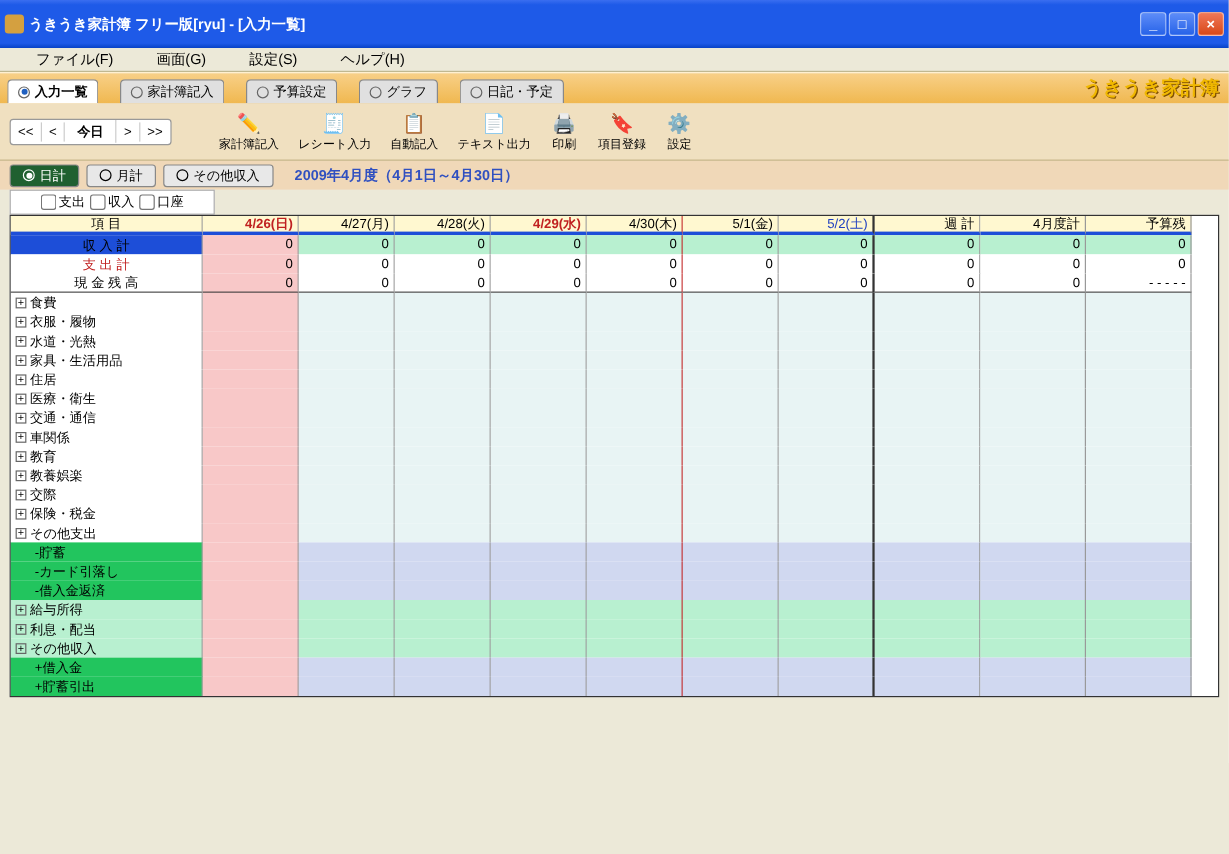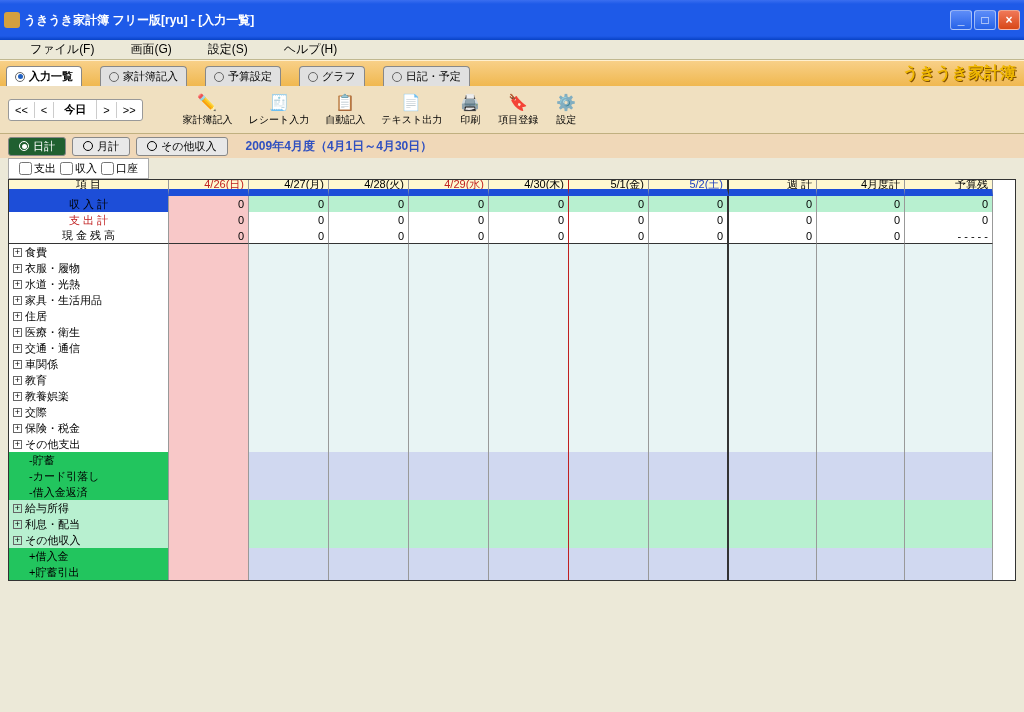--- a/index.html
+++ b/index.html
@@ -25,35 +25,35 @@
 .navbtns button:last-child { border-right: none; }
 .tbbtn { display: flex; flex-direction: column; align-items: center; cursor: pointer; padding: 2px 4px; }
 .tbbtn .ico { width: 24px; height: 20px; display: flex; align-items: center; justify-content: center; font-size: 16px; }
 .tbbtn .lbl { font-size: 10px; }
 .subbar { background: #f0d8b8; display: flex; align-items: center; padding: 4px 8px; gap: 6px; height: 24px; }
 .subtab { border: 1px solid #888; border-radius: 3px; padding: 1px 10px; background: #e8e8e8; display: flex; align-items: center; gap: 4px; font-size: 11px; cursor: pointer; }
 .subtab.active { background: #206030; color: white; }
 .subtab .radio2 { width: 10px; height: 10px; border: 1px solid currentColor; border-radius: 50%; display: inline-flex; align-items: center; justify-content: center; }
 .subtab.active .radio2:after { content: ""; width: 5px; height: 5px; background: white; border-radius: 50%; }
 .period { color: #3050c0; font-weight: bold; margin-left: 12px; }
-.checkbar { background: #fff; display: flex; gap: 4px; padding: 2px 10px; border: 1px solid #aaa; margin: 0 8px; width: fit-content; }
+.checkbar { background: #fff; display: flex; gap: 4px; padding: 2px 25px; border: 1px solid #aaa; margin: 0 8px; width: fit-content; }
 .checkbar label { display: flex; align-items: center; gap: 2px; font-size: 11px; }
 .grid { margin: 0 8px; border: 1px solid #333; background: #fff; }
 .ghead, .grow { display: flex; }
 .gcell { border-right: 1px solid #999; padding: 1px 4px; height: 16px; display: flex; align-items: center; overflow: hidden; white-space: nowrap; font-size: 11px; }
-.gcell.hdr { background: #fff8d0; border-bottom: 7px solid #1d4ed8; justify-content: center; font-weight: normal; }
+.gcell.hdr { background: #fff8d0; border-bottom: 3px solid #1d4ed8; justify-content: center; font-weight: normal; }
 .gcell.cat { width: 160px; }
 .gcell.day { width: 80px; justify-content: flex-end; }
 .gcell.wk { width: 88px; justify-content: flex-end; }
 .gcell.today { background: #f8c8c8; }
 .gcell.cat.indent { padding-left: 20px; }
 .gcell.cat .exp { display: inline-block; width: 9px; height: 9px; border: 1px solid #666; text-align: center; line-height: 7px; font-size: 9px; margin-right: 3px; cursor: pointer; }
 .red { color: #c02020; }
 .blue { color: #2040c0; }
-.ghead .gcell.hdr.red { color: #c02020; }
+.ghead .gcell.hdr.red { color: #c02020; font-weight: bold; }
 .ghead .gcell.hdr.blue { color: #2040c0; }
 .sumrow .gcell { border-bottom: none; }
 .sumrow.inc .gcell { background: #b8f0d0; }
 .sumrow.inc .gcell.today { background: #f8c8c8; }
 .sumrow.exp .gcell { background: #fff; }
 .sumrow.exp .gcell.today { background: #f8c8c8; }
 .sumrow.cash .gcell { background: #fff; border-bottom: 1px solid #333; }
 .sumrow.cash .gcell.today { background: #f8c8c8; }
 .grow .gcell.day, .grow .gcell.wk { background: #e8f4f4; }
 .grow .gcell.day.today { background: #f8c8c8; }

